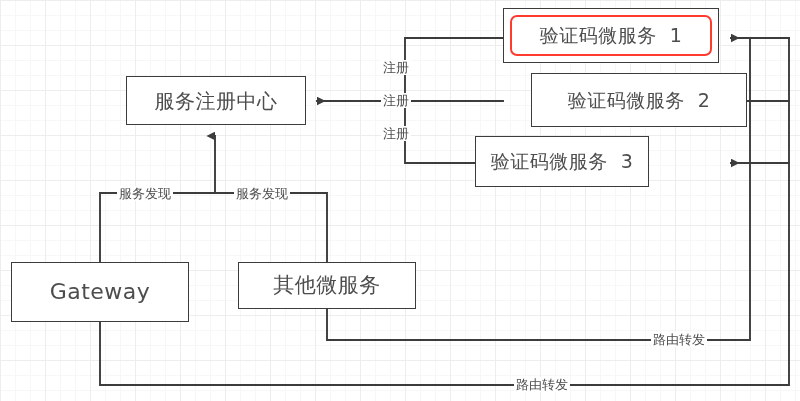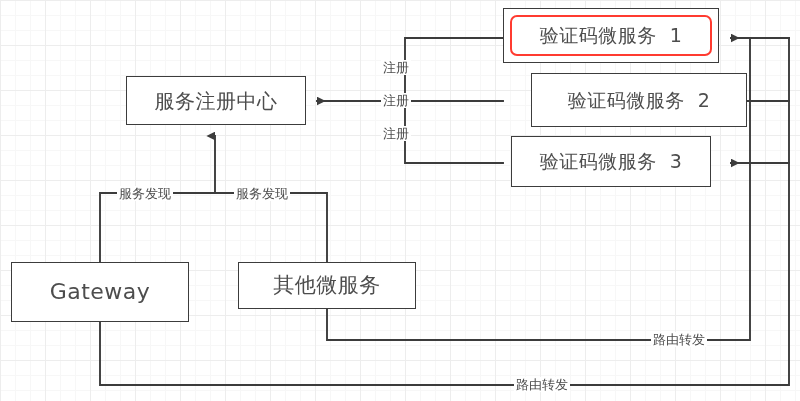--- a/index.html
+++ b/index.html
@@ -63,21 +63,21 @@
     line-height: 15px;
     padding: 0 2px;
     white-space: pre;
     z-index: 5;
     text-align: right;
   }
   
   #node-registry   { left: 126px; top: 76px;  width: 180px; height: 49px; font-size: 20px; }
   #node-service-1  { left: 503px; top: 8px;   width: 216px; height: 55px; font-size: 19px; }
   #node-service-2  { left: 503px; top: 73px;  width: 216px; height: 54px; font-size: 19px; margin-left: 28px; }
-  #node-service-3  { left: 511px; top: 136px; width: 200px; height: 51px; font-size: 19px; }
+  #node-service-3  { left: 475px; top: 136px; width: 174px; height: 51px; font-size: 19px; }
   #node-gateway    { left: 11px;  top: 262px; width: 178px; height: 60px; font-size: 22px; }
   #node-other      { left: 238px; top: 262px; width: 178px; height: 47px; font-size: 21px; }
   #ring-service-1  { left: 510px; top: 15px;  width: 202px; height: 41px; }
 </style>
 </head>
 <body>
 
 <div id="canvas">
 
   <svg id="wires" viewBox="0 0 800 401" xmlns="http://www.w3.org/2000/svg">

